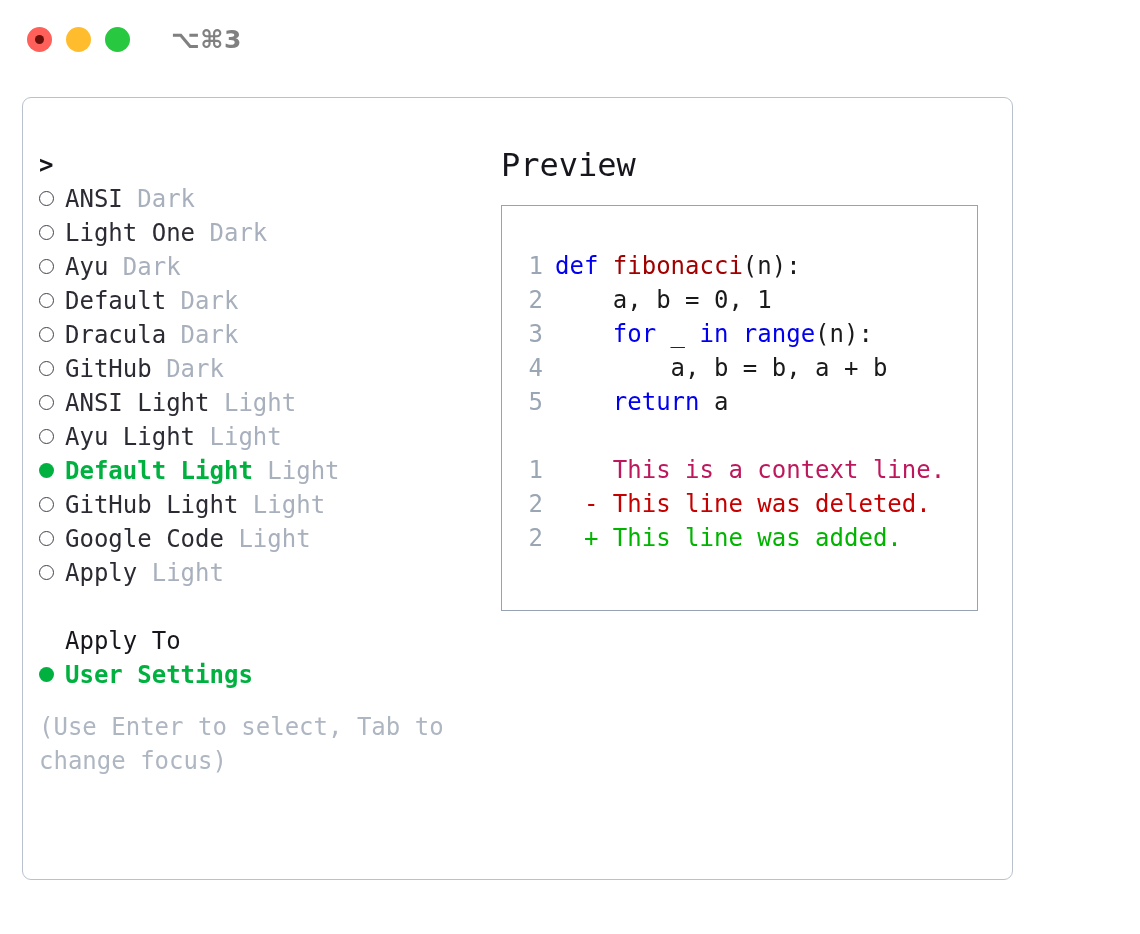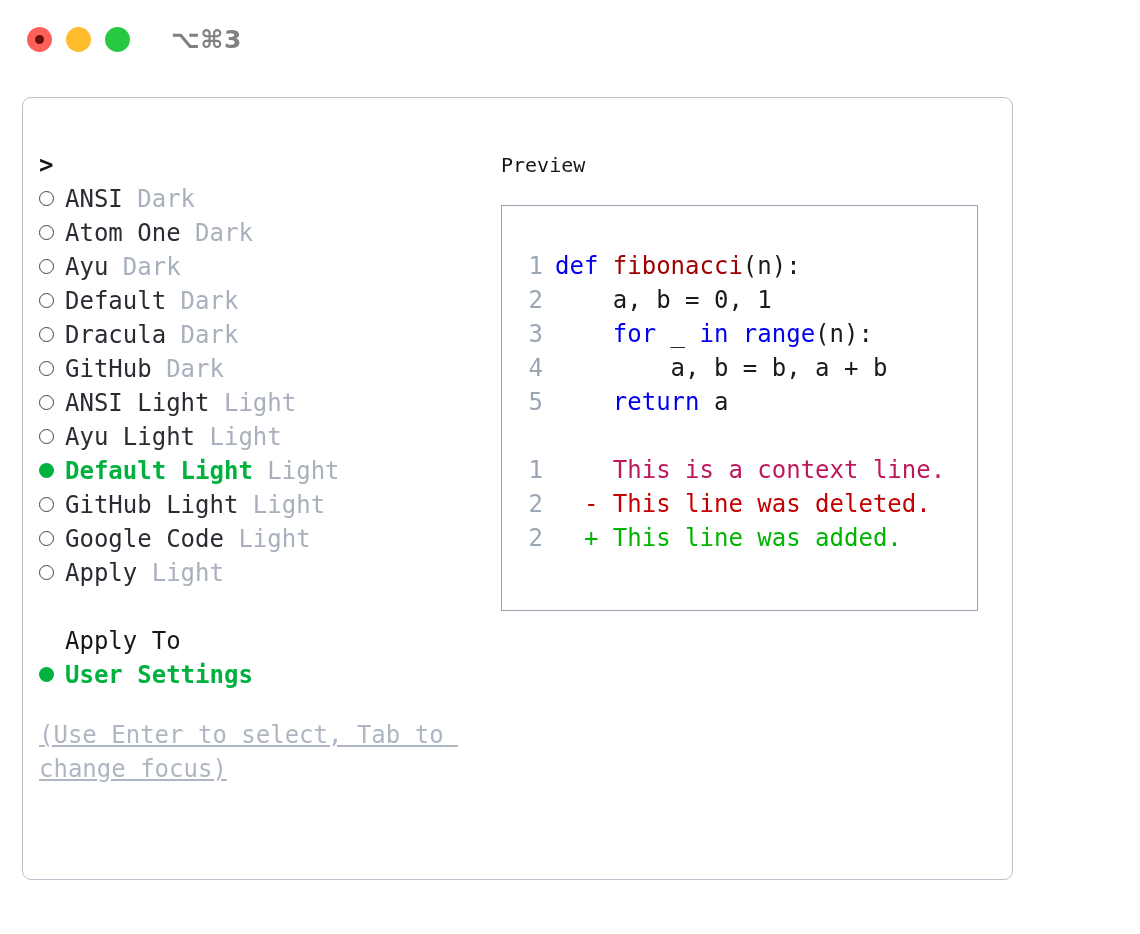--- a/index.html
+++ b/index.html
@@ -127,38 +127,37 @@
   .theme-name { color: #2b2b33; }
   .theme-name.selected { color: #00b140; font-weight: bold; }
   .theme-kind {
     color: #a8b0bd;
     text-align: right;
   }
   .section-label {
     color: #16161c;
   }
   .hint {
-    margin-top: 26px;
+    margin-top: 18px;
     width: 420px;
     font-size: 24px;
     line-height: 34px;
     color: #aeb6c2;
     white-space: pre-wrap;
-    text-decoration: underline;
   }
   .spacer-row { height: 34px; }
 
   
   #right-col {
     position: absolute;
     left: 478px; top: 50px;
     width: 500px;
   }
   #preview-title {
-    font-size: 20px;
+    font-size: 32px;
     color: #16161c;
     line-height: 34px;
     height: 34px;
   }
   #preview-box {
     margin-top: 23px;
     width: 477px;
     height: 406px;
     border: 1.6px solid #97a3b2;
     background: #ffffff;
@@ -209,21 +208,21 @@
   <div id="panel">
     <div id="panel-inner">
 
       <div id="left-col">
         <div class="row">
           <span class="marker caret">&gt;</span>
         </div>
 
         <div id="theme-list">
             <div class="row"><span class="marker bullet-off"><span class="bullet-shape off"></span></span><span class="theme-name">ANSI</span><span class="theme-kind"> Dark</span></div>
-            <div class="row"><span class="marker bullet-off"><span class="bullet-shape off"></span></span><span class="theme-name">Atom One</span><span class="theme-kind"> Dark</span></div>
+            <div class="row"><span class="marker bullet-off"><span class="bullet-shape off"></span></span><span class="theme-name">Light One</span><span class="theme-kind"> Dark</span></div>
             <div class="row"><span class="marker bullet-off"><span class="bullet-shape off"></span></span><span class="theme-name">Ayu</span><span class="theme-kind"> Dark</span></div>
             <div class="row"><span class="marker bullet-off"><span class="bullet-shape off"></span></span><span class="theme-name">Default</span><span class="theme-kind"> Dark</span></div>
             <div class="row"><span class="marker bullet-off"><span class="bullet-shape off"></span></span><span class="theme-name">Dracula</span><span class="theme-kind"> Dark</span></div>
             <div class="row"><span class="marker bullet-off"><span class="bullet-shape off"></span></span><span class="theme-name">GitHub</span><span class="theme-kind"> Dark</span></div>
             <div class="row"><span class="marker bullet-off"><span class="bullet-shape off"></span></span><span class="theme-name">ANSI Light</span><span class="theme-kind"> Light</span></div>
             <div class="row"><span class="marker bullet-off"><span class="bullet-shape off"></span></span><span class="theme-name">Ayu Light</span><span class="theme-kind"> Light</span></div>
             <div class="row"><span class="marker bullet-on"><span class="bullet-shape on"></span></span><span class="theme-name selected">Default Light</span><span class="theme-kind"> Light</span></div>
             <div class="row"><span class="marker bullet-off"><span class="bullet-shape off"></span></span><span class="theme-name">GitHub Light</span><span class="theme-kind"> Light</span></div>
             <div class="row"><span class="marker bullet-off"><span class="bullet-shape off"></span></span><span class="theme-name">Google Code</span><span class="theme-kind"> Light</span></div>
             <div class="row"><span class="marker bullet-off"><span class="bullet-shape off"></span></span><span class="theme-name">Apply</span><span class="theme-kind"> Light</span></div>

